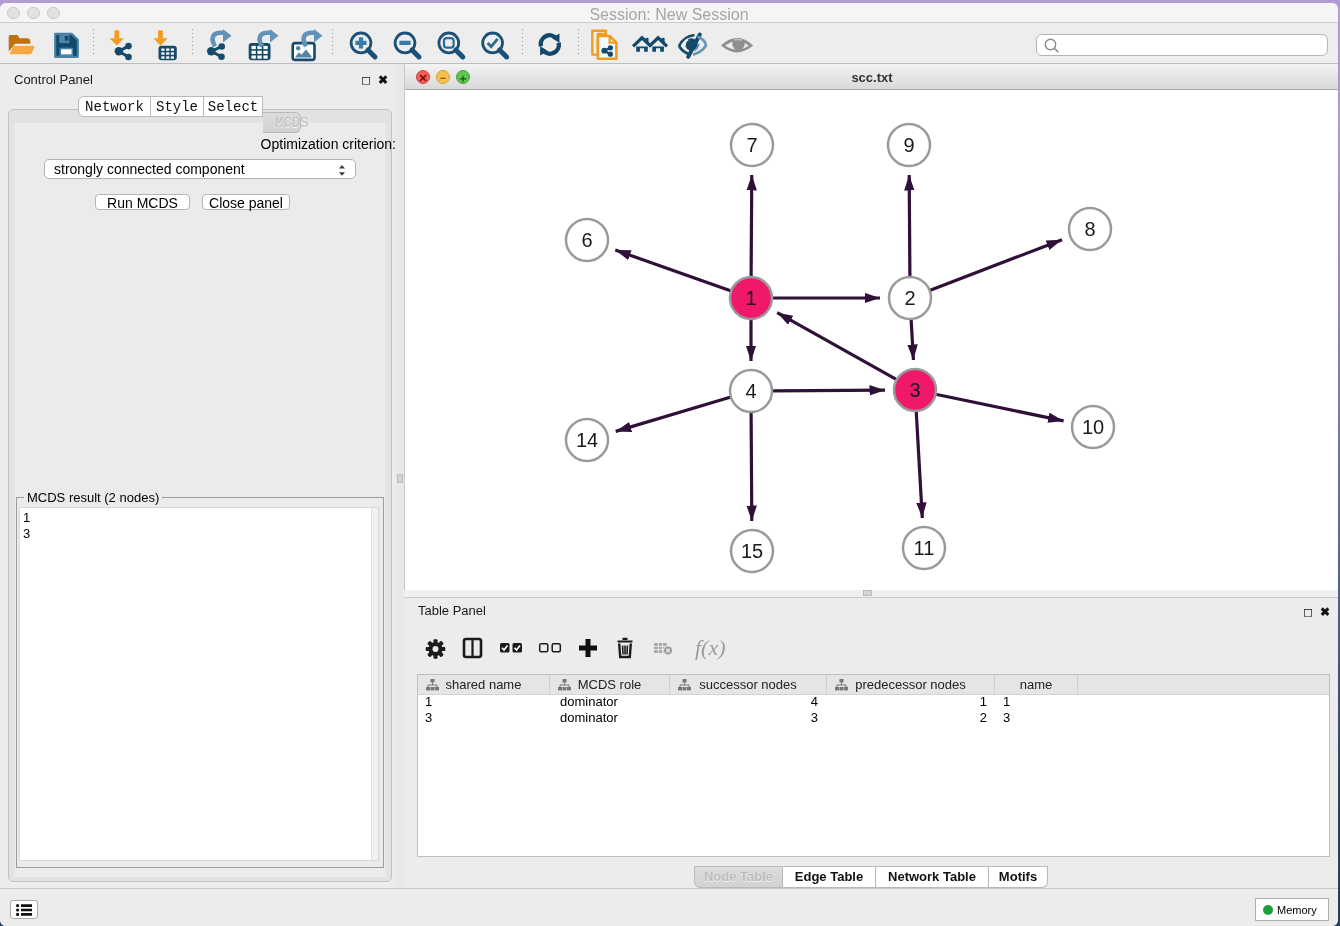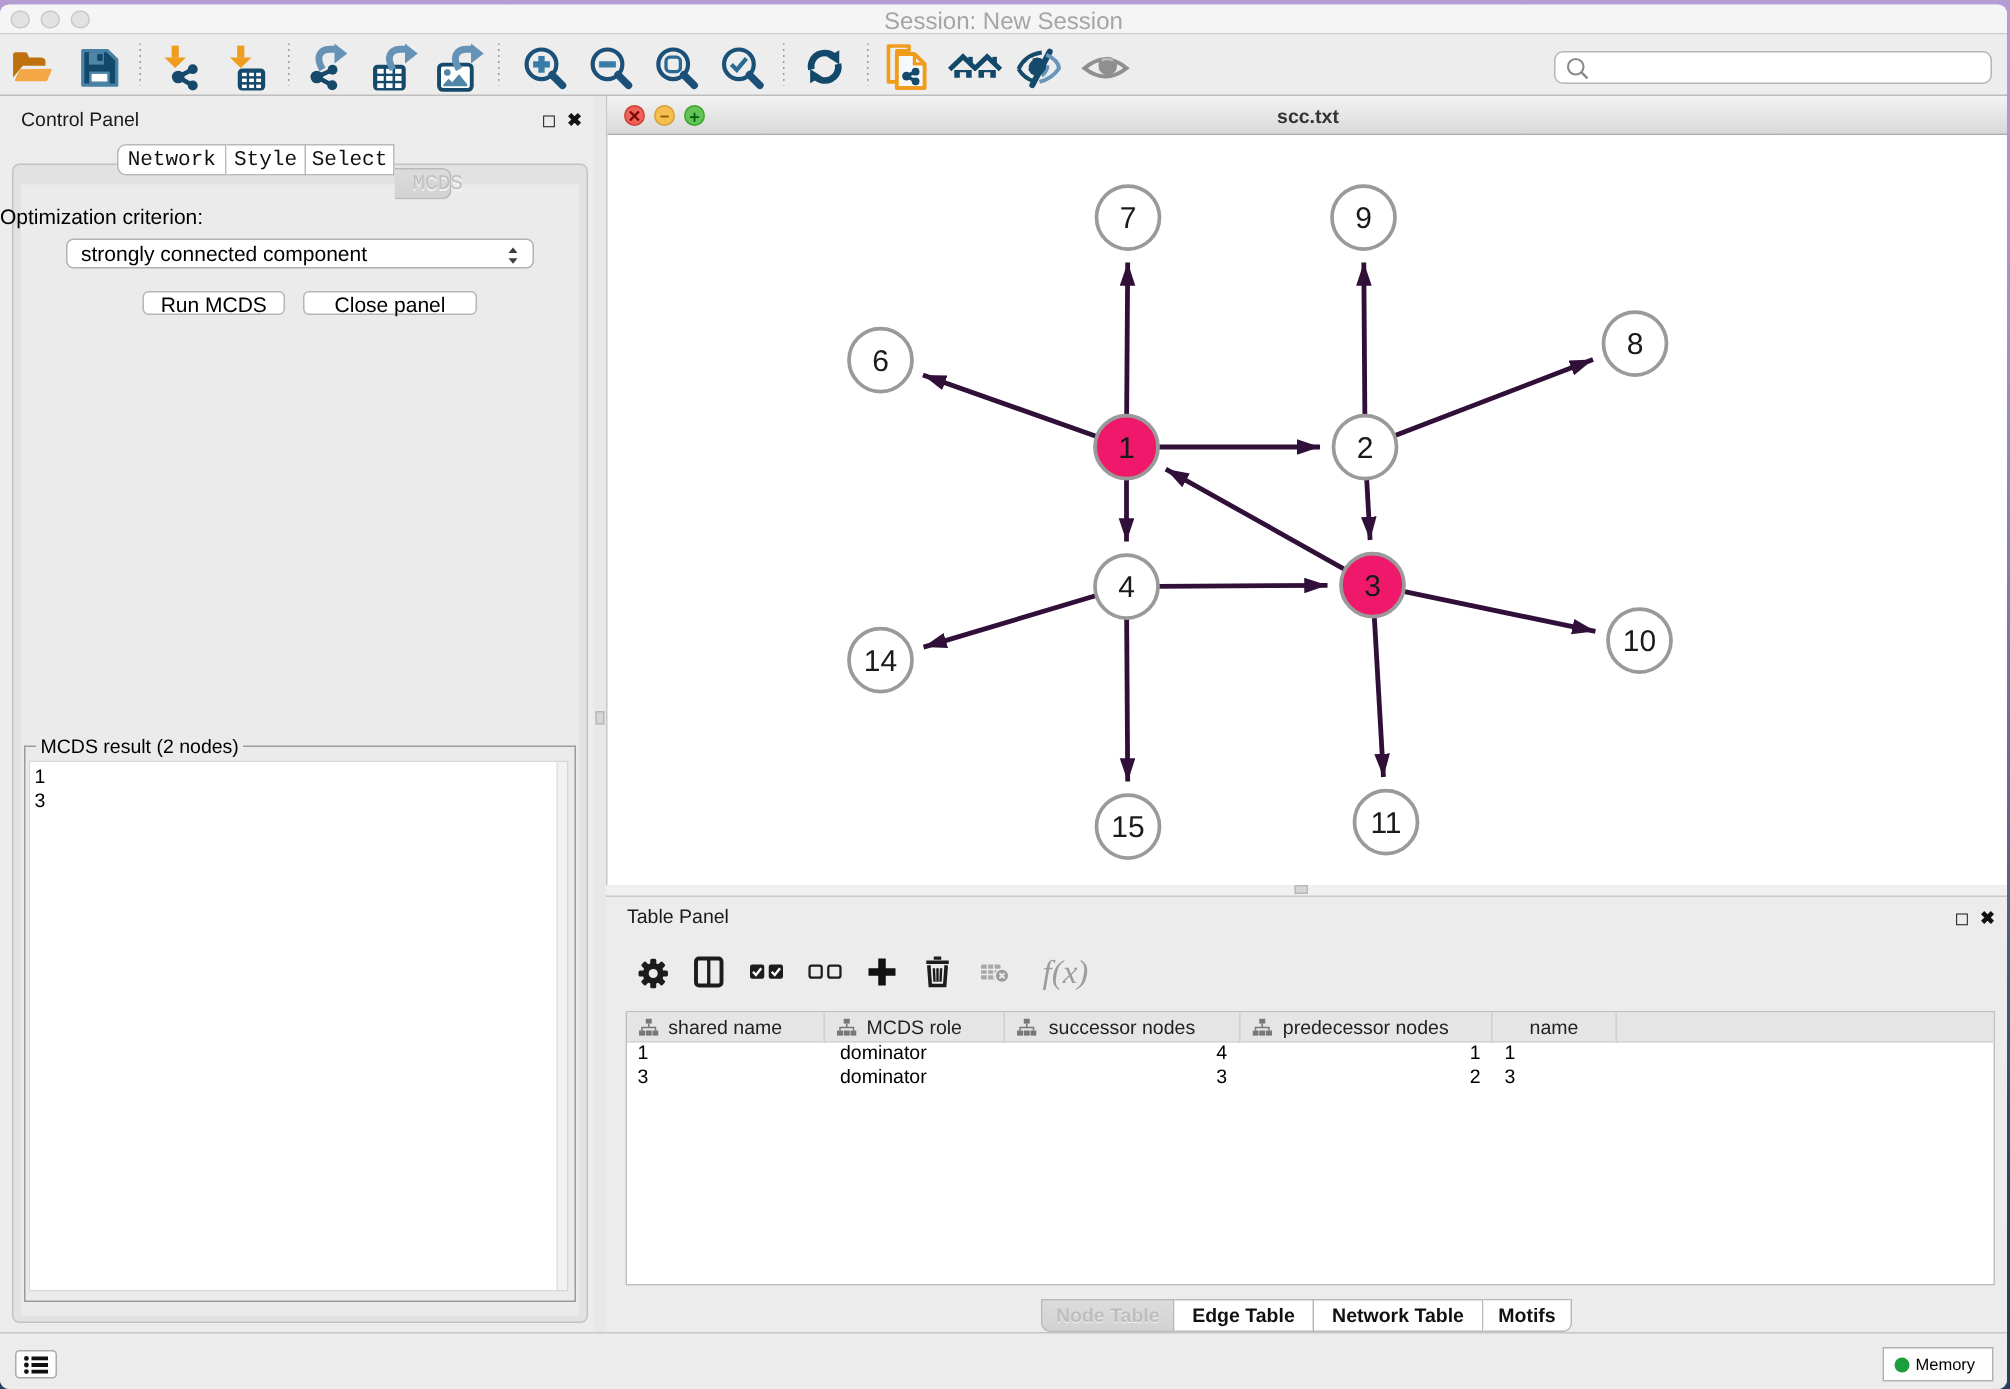--- a/index.html
+++ b/index.html
@@ -16,21 +16,21 @@
 #searchbox { left:1036px; top:11px; width:292px; height:22px; background:#ffffff; border:1px solid #b5b5b5; border-radius:6px; }
 #main { left:0; top:61px; width:1338px; height:824px; background:#e8e8e8; }
 
 #cpanel { left:0; top:0; width:396px; height:824px; background:#ececec; }
 #cpanel-h { left:14px; top:8px; font-size:13px; color:#1a1a1a; }
 .paneicon { position:absolute; font-size:12px; color:#111; }
 .tab { position:absolute; top:0; height:21px; background:#ffffff; border:1px solid #b9b9b9; font-size:14px; color:#111; text-align:center; line-height:20px;font-family:Liberation Mono, monospace; }
 .tabsel { background:linear-gradient(#dcdcdc,#d2d2d2); color:#c0c0c0; text-shadow:0 1px 0 #f5f5f5; }
 #cp-body { left:8px; top:45px; width:384px; height:773px; background:#e2e2e2; border:1px solid #c2c2c2; border-radius:5px; }
 #cp-inner { left:14px; top:59px; width:372px; height:754px; background:#ebebeb; }
-#optlabel { left:0px; top:72px; width:396px; text-align:left; font-size:14px; color:#000; }
+#optlabel { left:0px; top:72px; width:396px; text-align:right; font-size:14px; color:#000; }
 #dropdown { left:44px; top:95px; width:312px; height:20px; background:#fff; border:1px solid #b2b2b2; border-radius:5px; font-size:14px; color:#000; line-height:19px; padding-left:9px; }
 .btn { position:absolute; height:16px; background:#fff; border:1px solid #b6b6b6; border-radius:4px; font-size:14px; color:#000; text-align:center; line-height:16px; }
 #grp { left:16px; top:433px; width:368px; height:371px; border:1px solid #9c9c9c; }
 #grplabel { left:24px; top:426px; background:#ebebeb; padding:0 3px; font-size:13px; color:#000; }
 #grpinner { left:19px; top:443px; width:360px; height:354px; background:#ffffff; border:1px solid #d8d8d8; font-size:13px; color:#000; }
 #grpscroll { left:371px; top:444px; width:7px; height:352px; background:#f2f2f2; border-left:1px solid #e0e0e0; }
 
 #netwin { left:404px; top:0; width:934px; height:526px; background:#ffffff; border-left:1px solid #c6c6c6; }
 #nettitle { left:0; top:0; width:934px; height:26px; background:linear-gradient(#f3f3f3,#d9d9d9); border-bottom:1px solid #ababab; }
 .tl2 { position:absolute; top:6px; width:14px; height:14px; border-radius:50%; font-size:11px; font-weight:bold; text-align:center; line-height:14px; }
@@ -194,21 +194,21 @@
       <div class="tab" style="left:204px; top:32px; width:59px; border-left:none;">Select</div>
       <div class="tab tabsel" style="left:263px; top:48px; width:38px; border-left:none; border-radius:0 6px 6px 0;padding-left:12px;">MCDS</div>
       <div class="abs" id="optlabel">Optimization criterion:</div>
       <div class="abs" id="dropdown">strongly connected component
         <svg style="position:absolute; right:9px; top:4px;" width="8" height="13" viewBox="0 0 8 13">
           <path d="M1 4.6 L4 1 L7 4.6 Z" fill="#3c3c3c"></path>
           <path d="M1 8.2 L4 11.8 L7 8.2 Z" fill="#3c3c3c"></path>
         </svg>
       </div>
       <div class="btn" style="left:95px; top:130px; width:95px;">Run MCDS</div>
-      <div class="btn" style="left:202px; top:130px; width:116px;">Close panel</div>
+      <div class="btn" style="left:202px; top:130px; width:88px;">Close panel</div>
       <div class="abs" id="grp"></div>
       <div class="abs" id="grplabel">MCDS result (2 nodes)</div>
       <div class="abs" id="grpinner">
           <div style="padding:2px 0 0 3px; line-height:16px;">1<br>3</div>
         </div>
       <div class="abs" id="grpscroll"></div>
     </div>
     <div class="abs" id="netwin">
       <div class="abs" id="nettitle">
         <div class="tl2" style="left:11px; background:#ee6058; border:1px solid #ce4437; color:#750b03; font-weight:bold;">✕</div>

